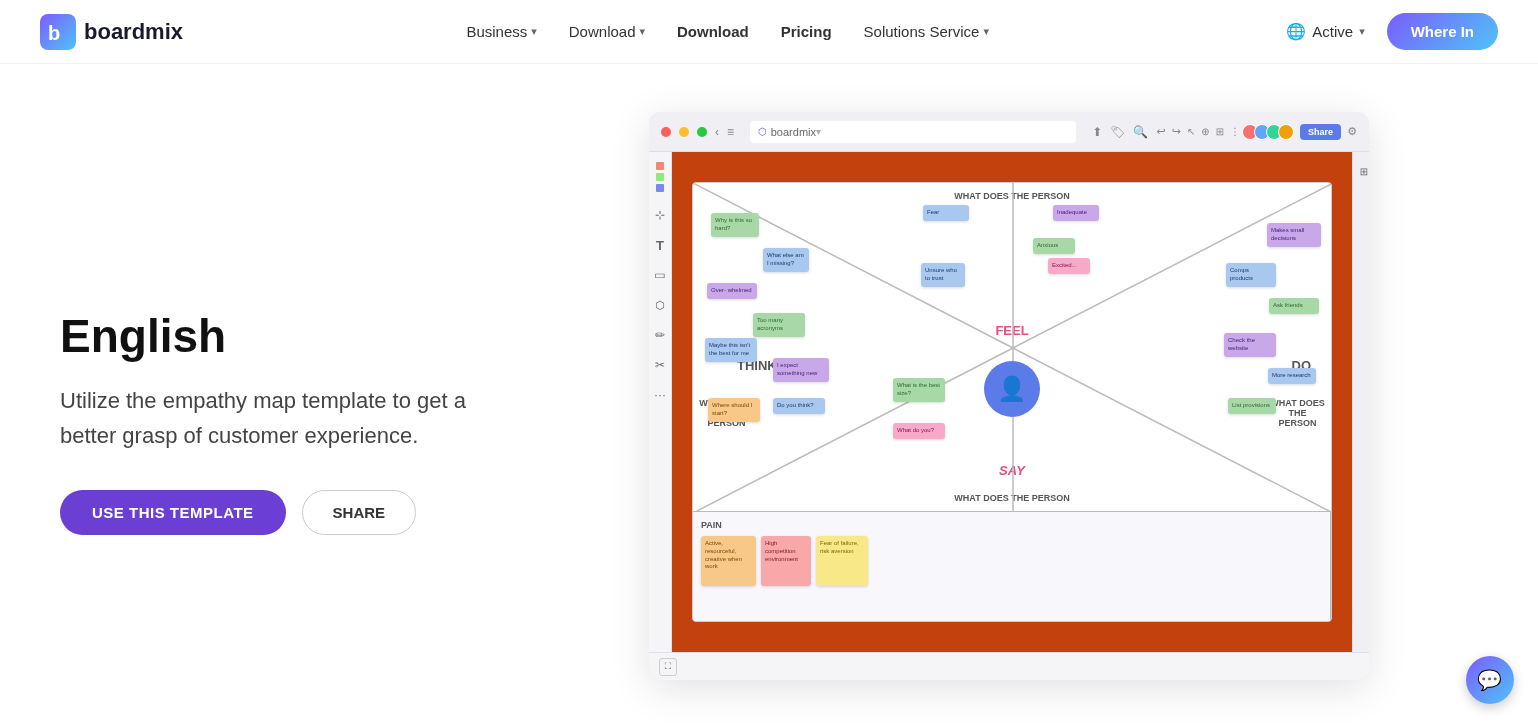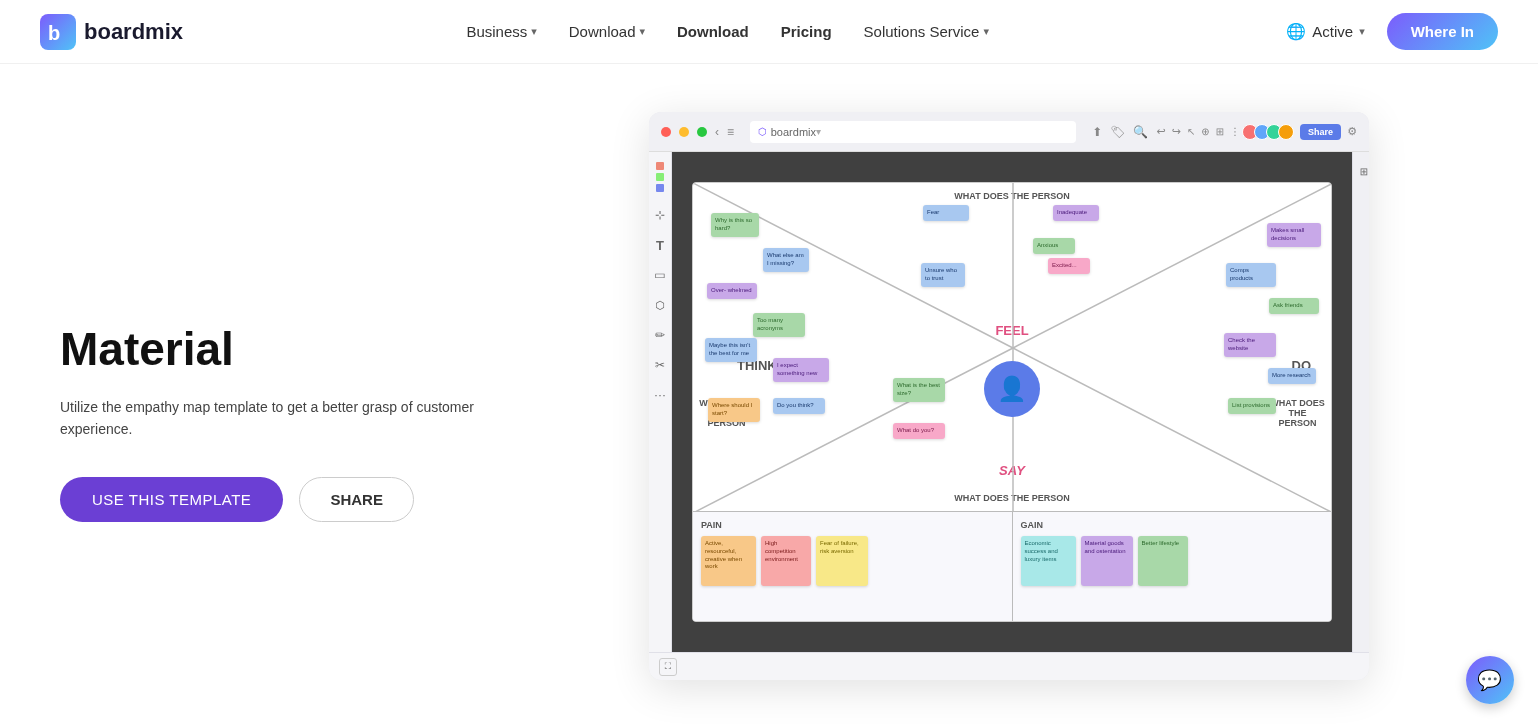--- a/index.html
+++ b/index.html
@@ -46,27 +46,27 @@
       gap: 60px;
     }
 
     
     .left-panel { flex: 0 0 420px; max-width: 420px; }
     .page-title {
       font-size: 46px; font-weight: 800; color: #111;
       line-height: 1.15; margin-bottom: 20px;
     }
     .page-description {
-      font-size: 14px; color: #444; line-height: 1.6; margin-bottom: 36px;
+      font-size: 22px; color: #444; line-height: 1.6; margin-bottom: 36px;
     }
     .action-buttons { display: flex; align-items: center; gap: 16px; }
     .use-template-btn {
       padding: 14px 32px; border-radius: 30px;
       background: #6b3fd4; color: #fff;
-      font-size: 15px; font-weight: 400; letter-spacing: 0.5px;
+      font-size: 15px; font-weight: 700; letter-spacing: 0.5px;
       border: none; cursor: pointer;
     }
     .share-btn {
       padding: 13px 30px; border-radius: 30px;
       background: #fff; color: #333;
       font-size: 15px; font-weight: 600;
       border: 1.5px solid #ccc; cursor: pointer;
     }
 
     
@@ -100,21 +100,21 @@
       display: flex; flex-direction: column; align-items: center;
       padding: 10px 0; gap: 8px; border-right: 1px solid #e0e0e8;
     }
     .tool-icon {
       width: 22px; height: 22px; border-radius: 4px;
       display: flex; align-items: center; justify-content: center;
       font-size: 12px; color: #666; cursor: pointer;
     }
 
     .canvas-area {
-      flex: 1; background: #404040;
+      flex: 1; background: #c2410c;
       display: flex; align-items: center; justify-content: flex-end;
       padding: 20px;
     }
 
     
     .empathy-map {
       background: #fff; border: 1.5px solid #ccc;
       width: 640px; height: 440px; position: relative;
       border-radius: 4px; overflow: hidden;
     }
@@ -241,21 +241,21 @@
     </button>
     <button class="signin-btn">Where In</button>
   </div>
 </nav>
 
 <div class="main">
 
   <div class="left-panel">
     <h1 class="page-title">
       <br>
-      <span>Material</span>
+      <span>English</span>
     </h1>
     <p class="page-description">Utilize the empathy map template to get a better grasp of customer experience.</p>
     <div class="action-buttons">
       <button class="use-template-btn">USE THIS TEMPLATE</button>
       <button class="share-btn">SHARE</button>
     </div>
   </div>
 
   <div class="right-panel">
     <div class="browser-mockup">
@@ -374,28 +374,20 @@
 
             <div class="em-bottom">
               <div class="em-bottom-left">
                 <span class="em-label" style="position:relative;display:block;margin-bottom:6px;">PAIN</span>
                 <div style="display:flex;gap:5px;flex-wrap:wrap;">
                   <div class="sticky sticky-orange" style="position:relative;width:55px;height:50px;">Active, resourceful, creative when work</div>
                   <div class="sticky sticky-red" style="position:relative;width:50px;height:50px;">High competition environment</div>
                   <div class="sticky sticky-yellow" style="position:relative;width:52px;height:50px;">Fear of failure, risk aversion</div>
                 </div>
               </div>
-              <div class="em-bottom-right">
-                <span class="em-label" style="position:relative;display:block;margin-bottom:6px;">GAIN</span>
-                <div style="display:flex;gap:5px;flex-wrap:wrap;">
-                  <div class="sticky sticky-teal" style="position:relative;width:55px;height:50px;">Economic success and luxury items</div>
-                  <div class="sticky sticky-purple" style="position:relative;width:52px;height:50px;">Material goods and ostentation</div>
-                  <div class="sticky sticky-green" style="position:relative;width:50px;height:50px;">Better lifestyle</div>
-                </div>
-              </div>
             </div>
 
           </div>
         </div>
 
         <div class="right-toolbar">
           <div class="tool-icon" style="font-size:10px;">⊞</div>
         </div>
       </div>
 

